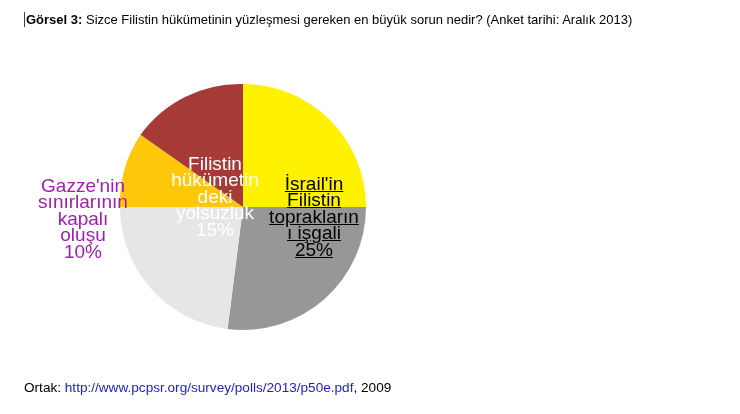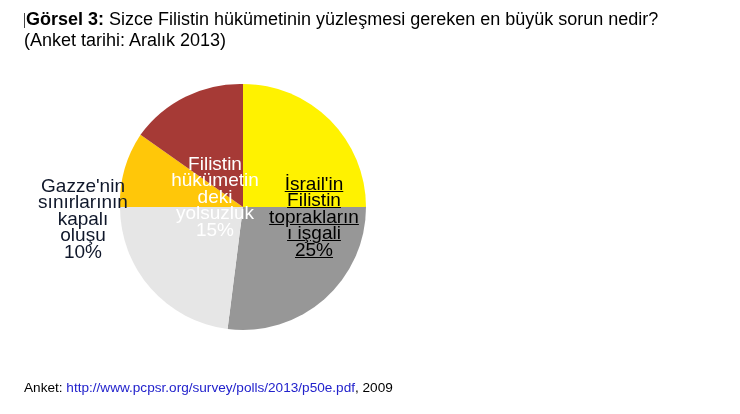--- a/index.html
+++ b/index.html
@@ -15,21 +15,21 @@
     font-family: "Liberation Sans", sans-serif;
     color: #000000;
   }
 
   
   #caption {
     position: absolute;
     left: 24px;
     top: 9px;
     width: 690px;
-    font-size: 18px;
+    font-size: 13px;
     line-height: 21px;
     color: #000;
   }
   #caption .cursor {
     display: inline-block;
     width: 1px;
     height: 15px;
     background: #444;
     vertical-align: -3px;
     margin-right: 1px;
@@ -105,26 +105,26 @@
   </svg>
 
   <div class="slice-label dark" id="label-israel" style="color: rgb(0, 0, 0);">İsrail'in
 Filistin
 toprakların
 ı işgali
 25%</div>
 
 
 
-  <div class="slice-label dark" id="label-gazze" style="color: #0f172a;">Gazze'nin
+  <div class="slice-label dark" id="label-gazze" style="color: #a21caf;">Gazze'nin
 sınırlarının
 kapalı
 oluşu
 10%</div>
 
   <div class="slice-label light" id="label-filistin" style="color: rgb(255, 255, 255);">Filistin
 hükümetin
 deki
 yolsuzluk
 15%</div>
 </div>
 
-<div id="source"><span>Anket:</span> <span class="url" style="color: rgb(34, 34, 204);">http://www.pcpsr.org/survey/polls/2013/p50e.pdf</span><span>, 2009</span></div>
+<div id="source"><span>Ortak:</span> <span class="url" style="color: rgb(34, 34, 204);">http://www.pcpsr.org/survey/polls/2013/p50e.pdf</span><span>, 2009</span></div>
 
 </body></html>

